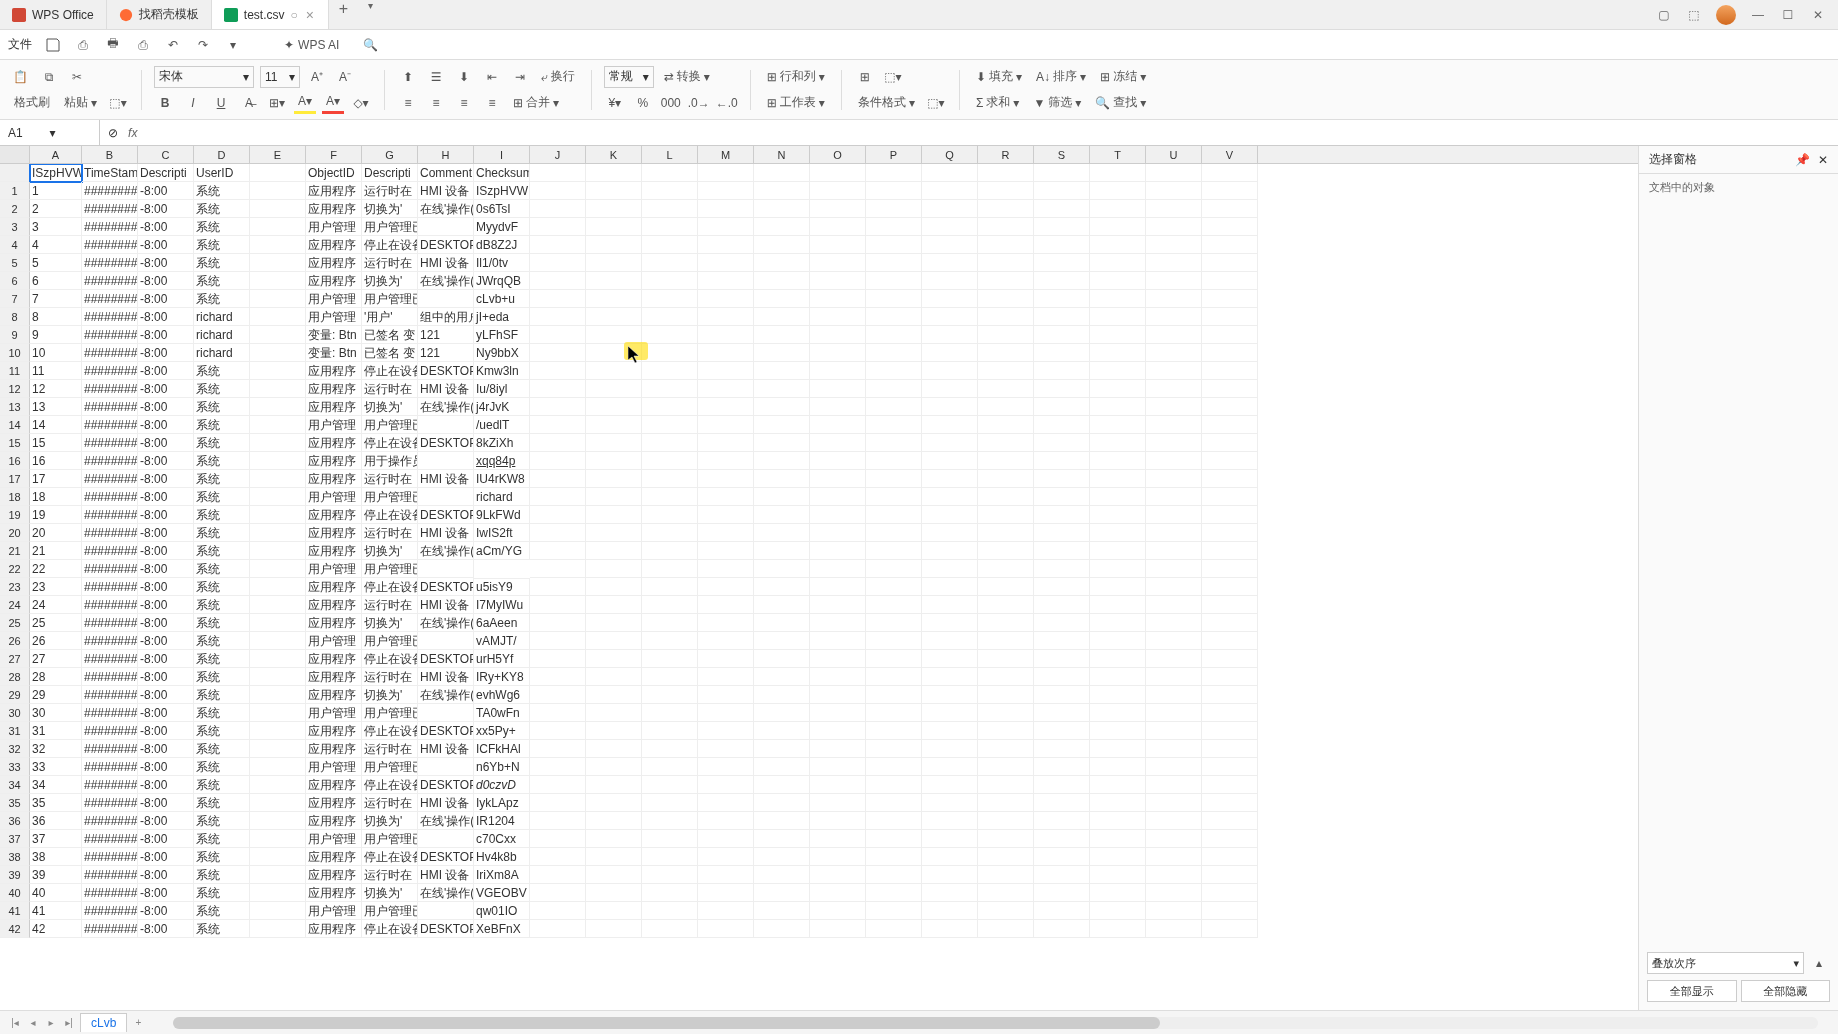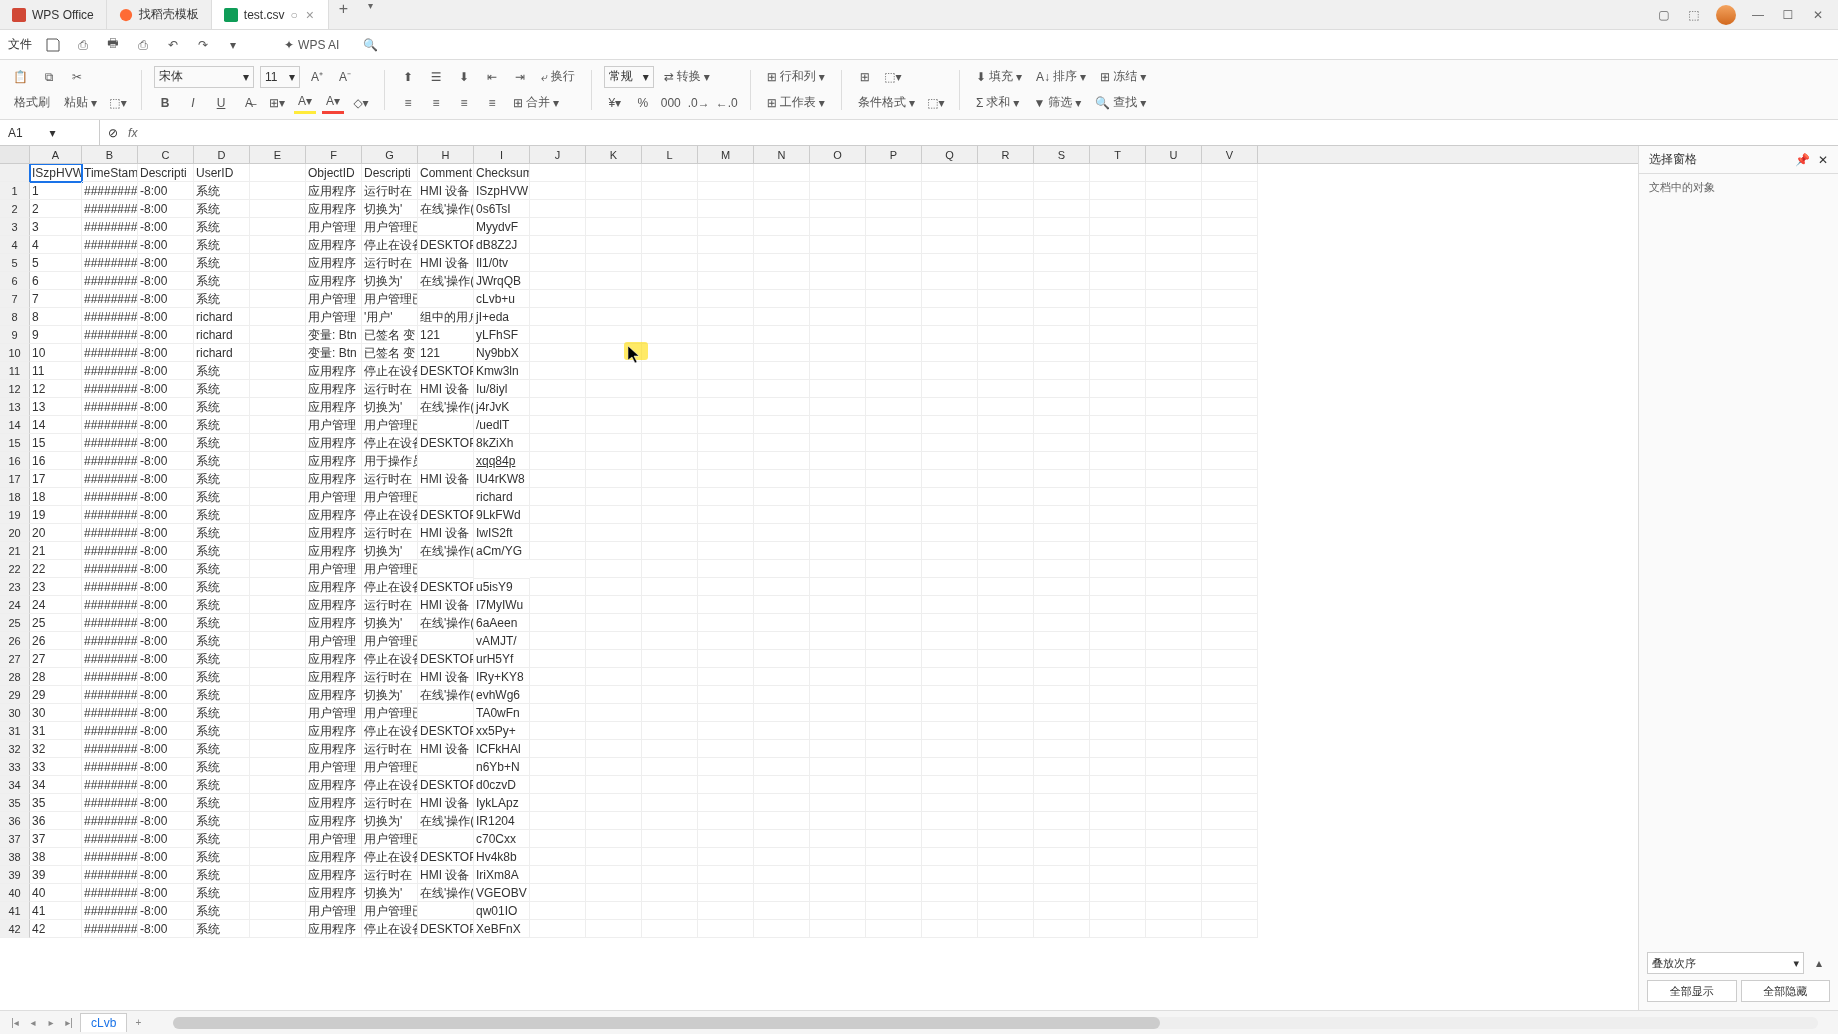--- a/index.html
+++ b/index.html
@@ -1159,21 +1159,21 @@
           <div class="row">
             <div class="row-h">34</div>
             <div class="cell" style="width: 52px;">34</div>
             <div class="cell" style="width: 56px;">########</div>
             <div class="cell" style="width: 56px;">-8:00</div>
             <div class="cell" style="width: 56px;">系统</div>
             <div class="cell" style="width: 56px;"></div>
             <div class="cell" style="width: 56px;">应用程序</div>
             <div class="cell" style="width: 56px;">停止在设备</div>
             <div class="cell" style="width: 56px;">DESKTOP-</div>
-            <div class="cell" style="width: 56px;">d0czvD</div>
+            <div class="cell" style="width: 56px; font-style: italic;">d0czvD</div>
             <div class="cell" style="width: 56px;"></div>
             <div class="cell" style="width: 56px;"></div>
             <div class="cell" style="width: 56px;"></div>
             <div class="cell" style="width: 56px;"></div>
             <div class="cell" style="width: 56px;"></div>
             <div class="cell" style="width: 56px;"></div>
             <div class="cell" style="width: 56px;"></div>
             <div class="cell" style="width: 56px;"></div>
             <div class="cell" style="width: 56px;"></div>
             <div class="cell" style="width: 56px;"></div>

